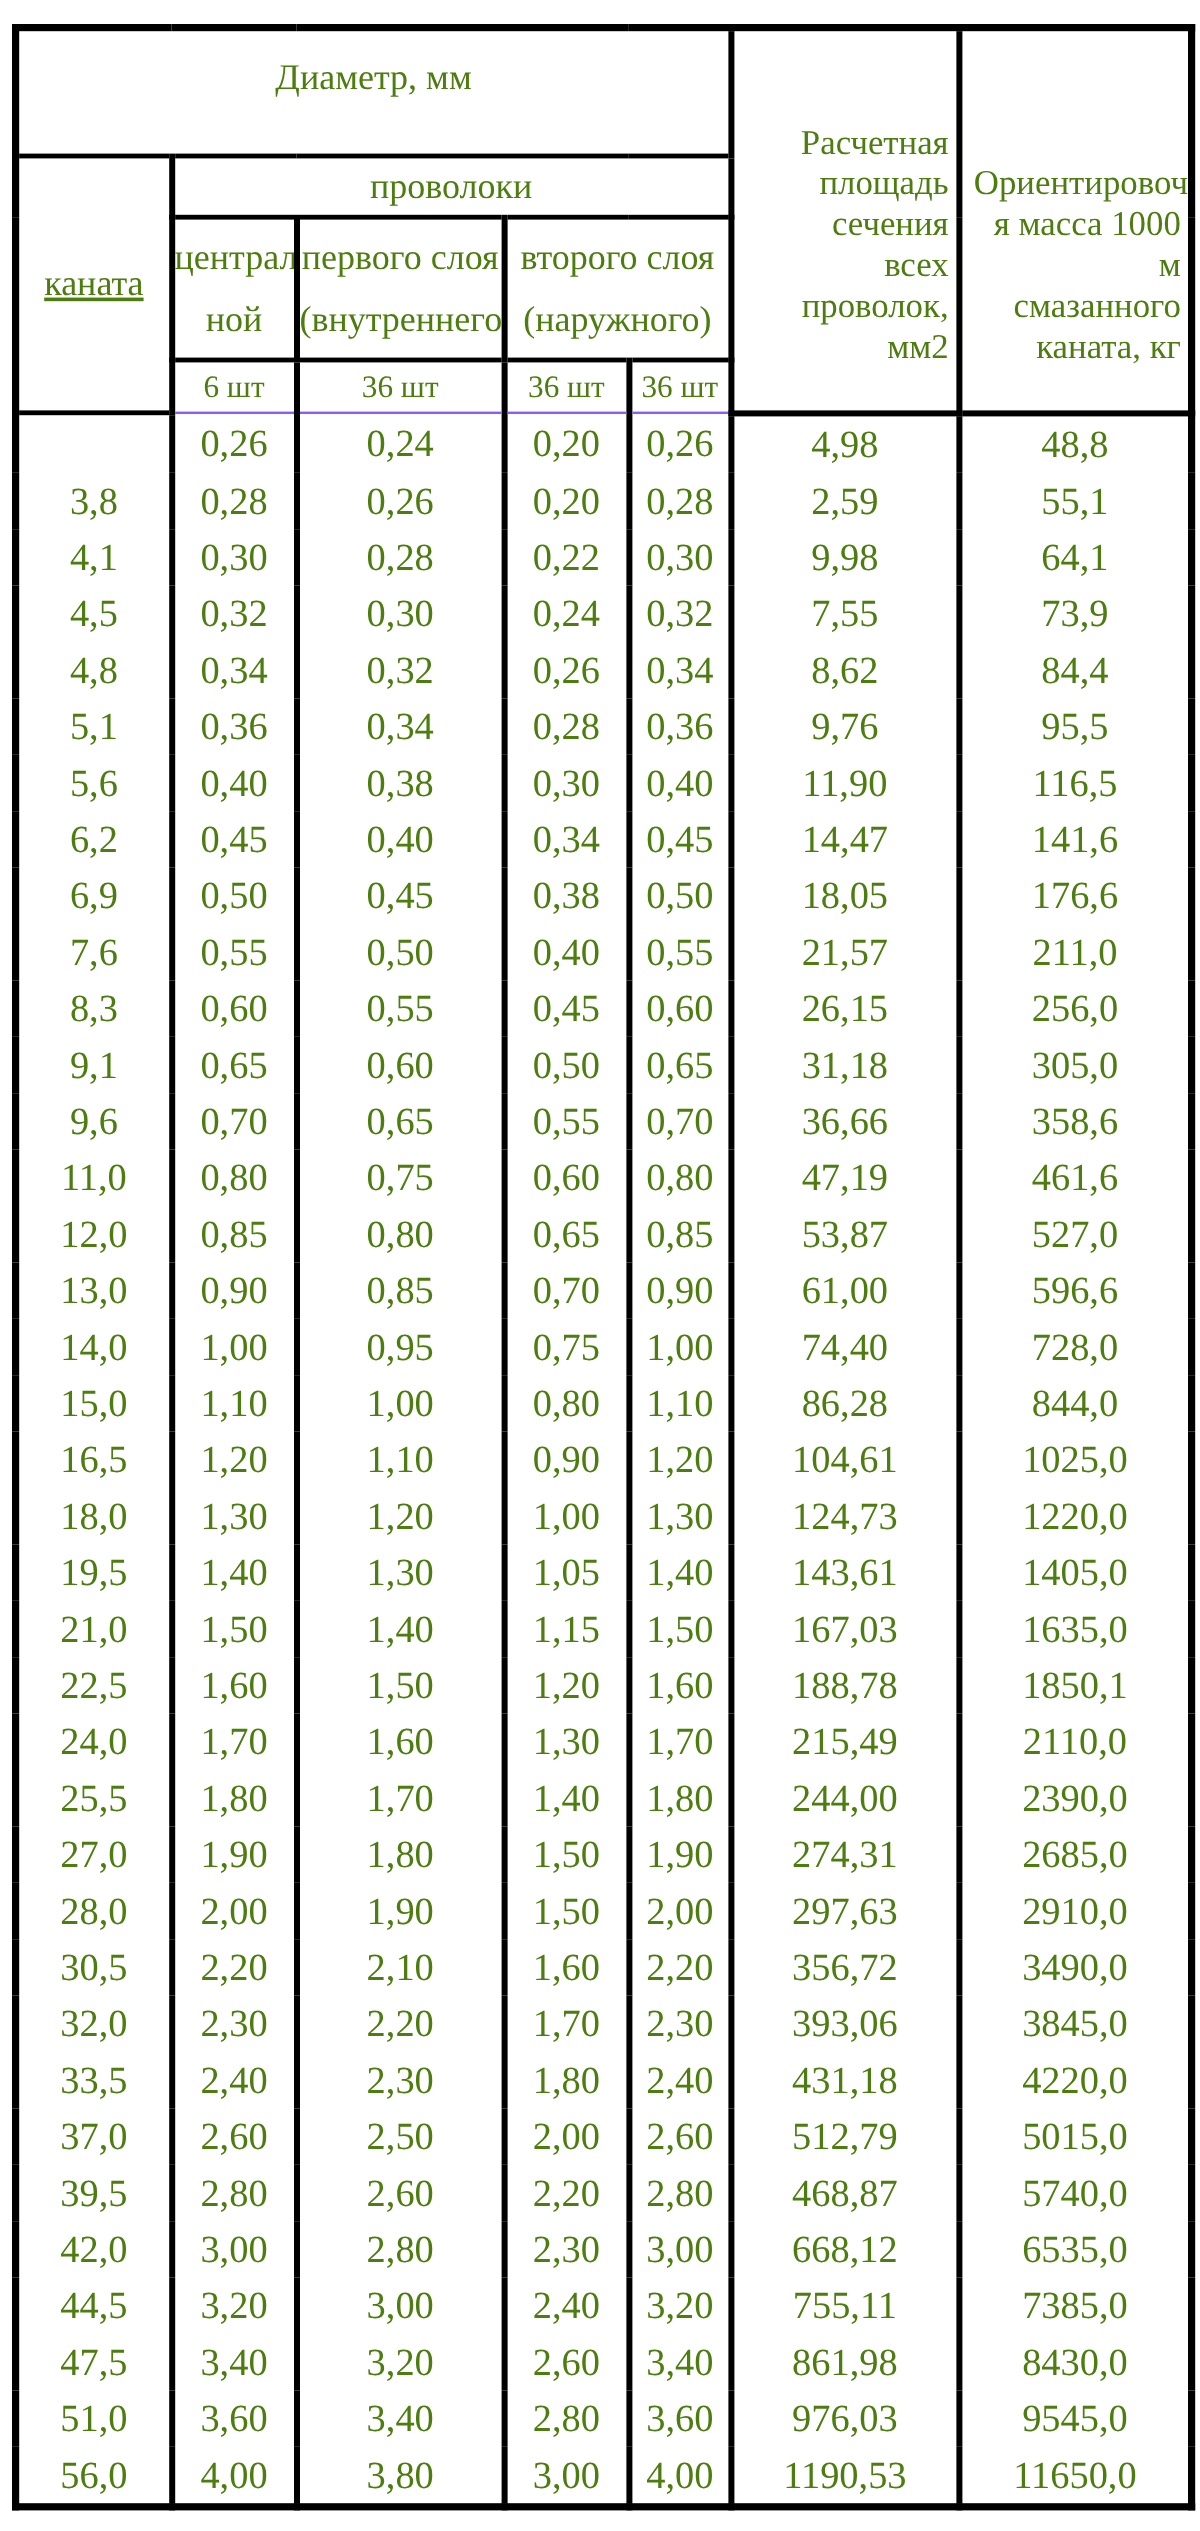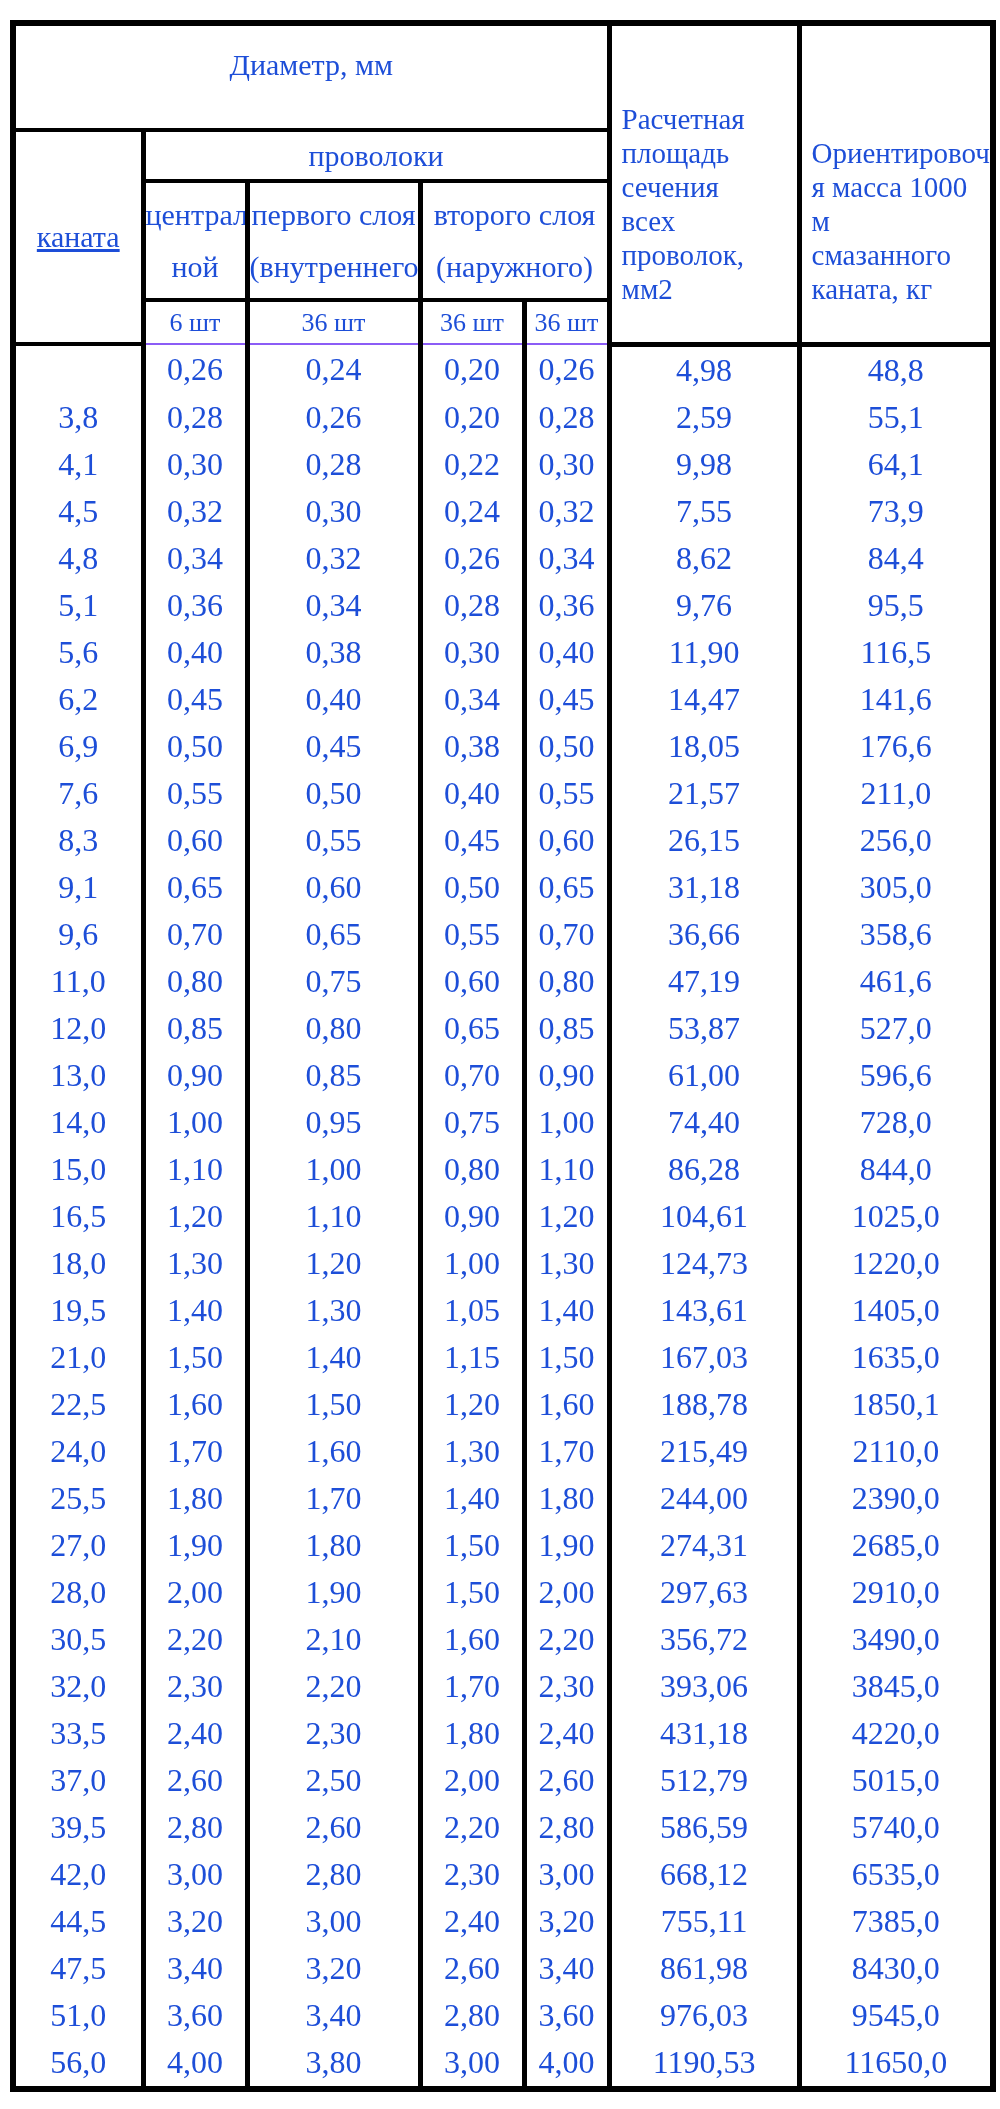--- a/index.html
+++ b/index.html
@@ -2,21 +2,21 @@
 <html><head>
 <meta charset="utf-8">
 <style>
   html, body { margin: 0; padding: 0; background: #ffffff; }
   .page {
     position: relative;
     width: 1000px;
     height: 2109px;
     background: #ffffff;
     font-family: "Liberation Serif", "DejaVu Serif", serif;
-    color: #1d4ed8;
+    color: #4d7c0f;
     overflow: hidden;
   }
   table.tbl {
     position: absolute;
     left: 10px;
     top: 20px;
     width: 980px;
     border-collapse: collapse;
     table-layout: fixed;
     border: 6px solid #000;
@@ -35,21 +35,21 @@
   .row-b { height: 51px; }
   .row-c { height: 119px; }
   .row-d { height: 44px; }
   .row-a th, .row-b th, .row-c th { border-bottom: 4px solid #000; font-size: 30px; }
   .row-d th { border-bottom: 2px solid #8b5cf6; font-size: 26px; }
   th.cell-diameter { vertical-align: top; padding-top: 22px; }
   th.cell-rope { vertical-align: middle; text-decoration: underline; }
   .row-c th { line-height: 52px; white-space: pre-line; }
   th.tallcell {
     vertical-align: bottom;
-    text-align: left;
+    text-align: right;
     font-size: 29px;
     line-height: 34px;
     white-space: pre-line;
     padding: 0 6px 36px 10px;
     border-bottom: 5px solid #000;
   }
   
   .tbl tbody tr { height: 47px; margin-top: 42px; }
   .tbl tbody td {
     border-top: none;
@@ -382,21 +382,21 @@
           <td>2,60</td>
           <td>512,79</td>
           <td>5015,0</td>
         </tr>
         <tr>
           <td>39,5</td>
           <td>2,80</td>
           <td>2,60</td>
           <td>2,20</td>
           <td>2,80</td>
-          <td>586,59</td>
+          <td>468,87</td>
           <td>5740,0</td>
         </tr>
         <tr>
           <td>42,0</td>
           <td>3,00</td>
           <td>2,80</td>
           <td>2,30</td>
           <td>3,00</td>
           <td>668,12</td>
           <td>6535,0</td>

